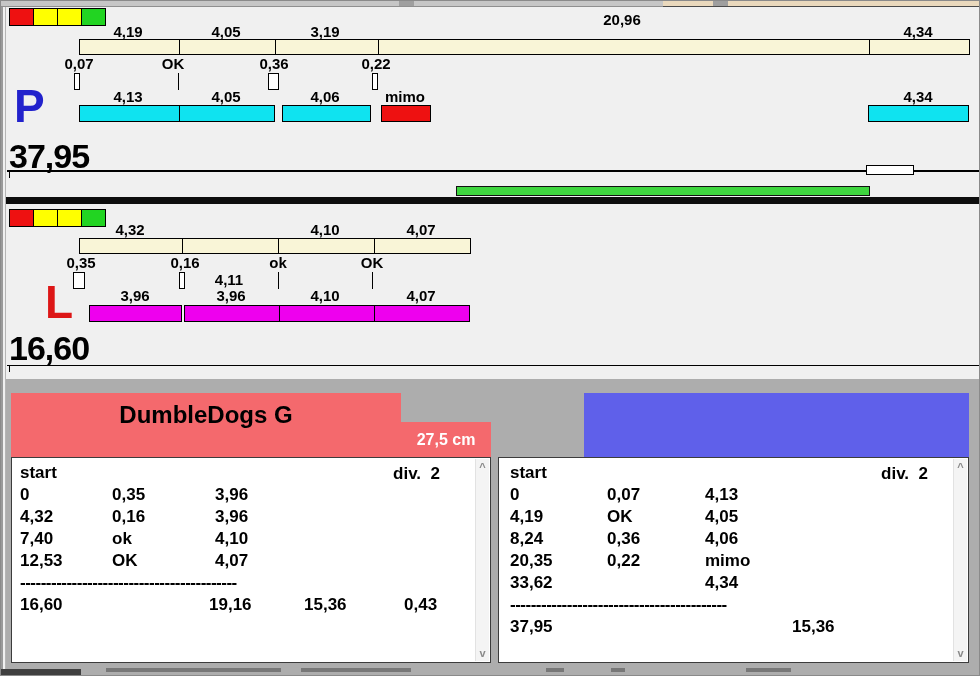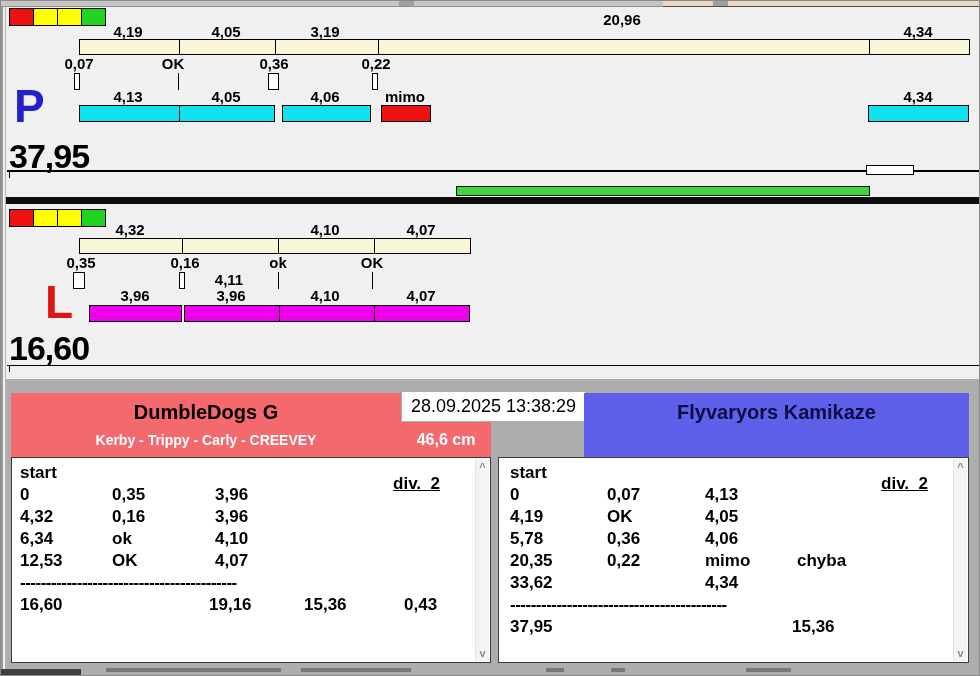--- a/index.html
+++ b/index.html
@@ -32,38 +32,38 @@
   .lane-total{position:absolute;font-weight:bold;font-size:34px;letter-spacing:-1px;color:#000;line-height:1;}
   .hline{position:absolute;left:6px;width:972px;height:2px;background:#000;}
   .hline-tick{position:absolute;width:1px;height:6px;background:#000;}
   .white-slot{position:absolute;background:#fff;border:1px solid #000;}
   .green-progress{position:absolute;height:8px;background:#3fd53f;border:1px solid #111;}
   .thick-sep{position:absolute;left:5px;width:975px;height:7px;background:#0d0d0d;}
   
   .bottom-gray{position:absolute;left:5px;top:378px;width:975px;height:297px;background:#adadad;}
   .team-hdr{position:absolute;height:64px;text-align:center;}
   .hdr-left{background:#f4696d;} .hdr-right{background:#5f60ea;}
-  .team-name{font-weight:bold;font-size:20px;margin-top:8px;}
+  .team-name{font-weight:bold;font-size:24px;margin-top:8px;}
   .name-left{color:#000;} .name-right{color:#0d0d44;}
   .team-members{font-weight:bold;font-size:14px;color:#fff;margin-top:8px;}
   .datetime-box{position:absolute;left:400px;top:390px;width:183px;height:29px;background:#fff;
                 border:1px solid #b0b0b0;text-align:center;font-size:18px;color:#000;line-height:29px;}
   .height-cell{position:absolute;top:421px;height:35px;color:#fff;font-weight:bold;font-size:16px;
                text-align:center;line-height:35px;}
   .hc-left{left:400px;width:90px;background:#f4696d;}
   .hc-right{left:490px;width:93px;background:#5f60ea;}
   
   .ttable{position:absolute;top:456px;height:206px;background:#fff;border:1px solid #3c3c3c;
           font-weight:bold;font-size:17px;color:#000;box-sizing:border-box;overflow:hidden;}
   .trow{position:relative;display:grid;padding-left:8px;height:22px;align-items:center;white-space:pre;}
   .t-left .trow{grid-template-columns:92px 103px 180px 1fr;}
   .t-right .trow{grid-template-columns:97px 98px 92px 1fr;}
   .t-right .trow{padding-left:11px;}
   .hdr-row{margin-top:4px;}
-  .divlabel{position:absolute;top:12px;white-space:pre;text-decoration:underline;}
+  .divlabel{position:absolute;top:2px;white-space:pre;}
   .dashrow{padding-left:8px;height:22px;line-height:22px;overflow:hidden;white-space:nowrap;
            letter-spacing:-0.5px;width:285px;}
   .t-right .dashrow{padding-left:11px;}
   .totrow-l{display:grid;grid-template-columns:189px 95px 100px 1fr;padding-left:8px;height:22px;align-items:center;}
   .totrow-r{display:grid;grid-template-columns:282px 1fr;padding-left:11px;height:22px;align-items:center;}
   .vscroll{position:absolute;top:1px;bottom:1px;right:1px;width:13px;background:#f4f4f4;
            border-left:1px solid #e2e2e2;color:#8a8a8a;font-size:11px;font-weight:bold;text-align:center;}
   .vs-up{position:absolute;top:2px;left:0;right:0;}
   .vs-down{position:absolute;bottom:2px;left:0;right:0;}
   
@@ -175,43 +175,40 @@
 
   <div class="lane-letter" style="left:44px;top:278px;color:#dd1616;">L</div>
   <div class="lane-total" style="left:8px;top:330px;">16,60</div>
   <div class="hline" style="top:364px;height:1px;"></div>
   <div class="hline-tick" style="left:8px;top:365px;"></div>
 
   <div class="bottom-gray"></div>
 
   <div class="team-hdr hdr-left" style="left:10px;top:392px;width:390px;">
     <div class="team-name name-left">DumbleDogs G</div>
-    <div class="team-members">Kerby - Trippy - Carly - CREEVEY</div>
-  </div>
-
-  <div class="datetime-box">28.09.2025 13:38:29</div>
-  <div class="height-cell hc-left">46,6 cm</div>
+  </div>
+
+  <div class="height-cell hc-left">27,5 cm</div>
 
   <div class="team-hdr hdr-right" style="left:583px;top:392px;width:385px;">
-    <div class="team-name name-right">Flyvaryors Kamikaze</div>
   </div>
 
   <div class="ttable t-left" style="left:10px;width:480px;">
     <div class="trow hdr-row">
       <span>start</span><span></span><span></span><span></span>
       <span class="divlabel" style="right:50px;">div.  2</span>
     </div>
     <div class="trow">
       <span>0</span><span>0,35</span><span>3,96</span><span></span>
     </div>
     <div class="trow">
       <span>4,32</span><span>0,16</span><span>3,96</span><span></span>
     </div>
     <div class="trow">
-      <span>6,34</span><span>ok</span><span>4,10</span><span></span>
+      <span>7,40</span><span>ok</span><span>4,10</span><span></span>
     </div>
     <div class="trow">
       <span>12,53</span><span>OK</span><span>4,07</span><span></span>
     </div>
     <div class="dashrow">------------------------------------------</div>
     <div class="totrow-l">
       <span>16,60</span>
       <span>19,16</span>
       <span>15,36</span>
       <span>0,43</span>
@@ -227,24 +224,24 @@
       <span>start</span><span></span><span></span><span></span>
       <span class="divlabel" style="right:40px;">div.  2</span>
     </div>
     <div class="trow">
       <span>0</span><span>0,07</span><span>4,13</span><span></span>
     </div>
     <div class="trow">
       <span>4,19</span><span>OK</span><span>4,05</span><span></span>
     </div>
     <div class="trow">
-      <span>5,78</span><span>0,36</span><span>4,06</span><span></span>
-    </div>
-    <div class="trow">
-      <span>20,35</span><span>0,22</span><span>mimo</span><span>chyba</span>
+      <span>8,24</span><span>0,36</span><span>4,06</span><span></span>
+    </div>
+    <div class="trow">
+      <span>20,35</span><span>0,22</span><span>mimo</span>
     </div>
     <div class="trow">
       <span>33,62</span><span></span><span>4,34</span><span></span>
     </div>
     <div class="dashrow">------------------------------------------</div>
     <div class="totrow-r">
       <span>37,95</span>
       <span>15,36</span>
     </div>
     <div class="vscroll">

